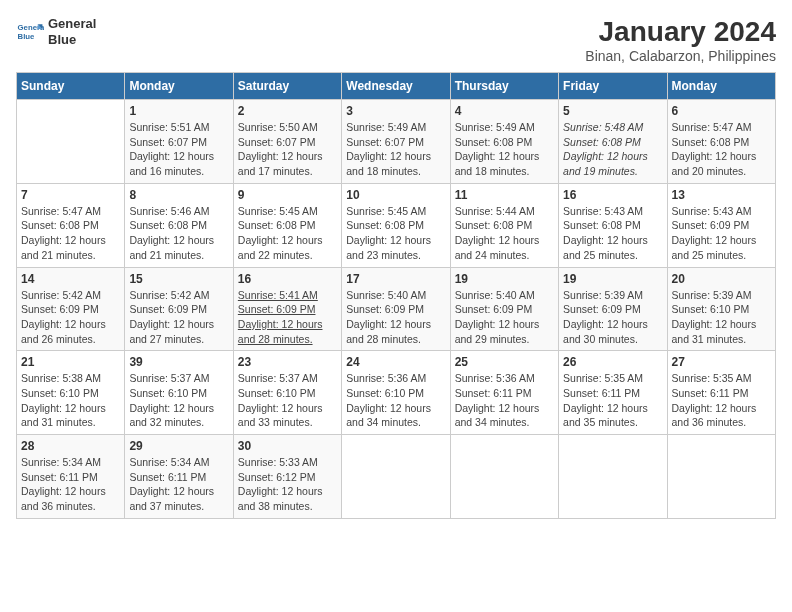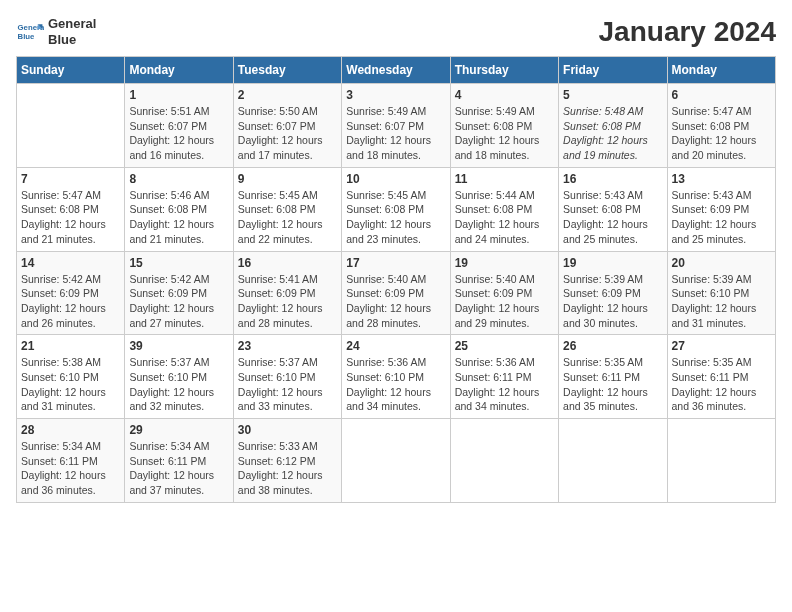--- a/index.html
+++ b/index.html
@@ -93,29 +93,30 @@
       <polygon points="28,8 34,14 28,14" fill="#5b9bd5"></polygon>
       <polygon points="28,8 34,8 34,14" fill="#2e6da4"></polygon>
     </svg>
     <div class="logo-text">
       <span>General</span>
       <span>Blue</span>
     </div>
   </div>
   <div class="title-block">
     <div class="main-title">January 2024</div>
+    <div class="subtitle">Binan, Calabarzon, Philippines</div>
   </div>
 </div>
 
 <table>
   <thead>
     <tr>
     <th>Sunday</th>
         <th>Monday</th>
-        <th>Tuesday</th>
+        <th>Saturday</th>
         <th>Wednesday</th>
         <th>Thursday</th>
         <th>Friday</th>
         <th>Monday</th>
       </tr>
   </thead>
   <tbody id="calendar-body">
   <tr>
         <td class="empty"></td>
         <td>
@@ -222,21 +223,21 @@
         </td>
         <td>
           <span class="day-num">15</span>
           <div class="day-detail" style="white-space: pre-line;">Sunrise: 5:42 AM
 Sunset: 6:09 PM
 Daylight: 12 hours
 and 27 minutes.</div>
         </td>
         <td>
           <span class="day-num">16</span>
-          <div class="day-detail" style="white-space: pre-line;">Sunrise: 5:41 AM
+          <div class="day-detail" style="white-space: pre-line; text-decoration: underline;">Sunrise: 5:41 AM
 Sunset: 6:09 PM
 Daylight: 12 hours
 and 28 minutes.</div>
         </td>
         <td>
           <span class="day-num">17</span>
           <div class="day-detail" style="white-space: pre-line;">Sunrise: 5:40 AM
 Sunset: 6:09 PM
 Daylight: 12 hours
 and 28 minutes.</div>

